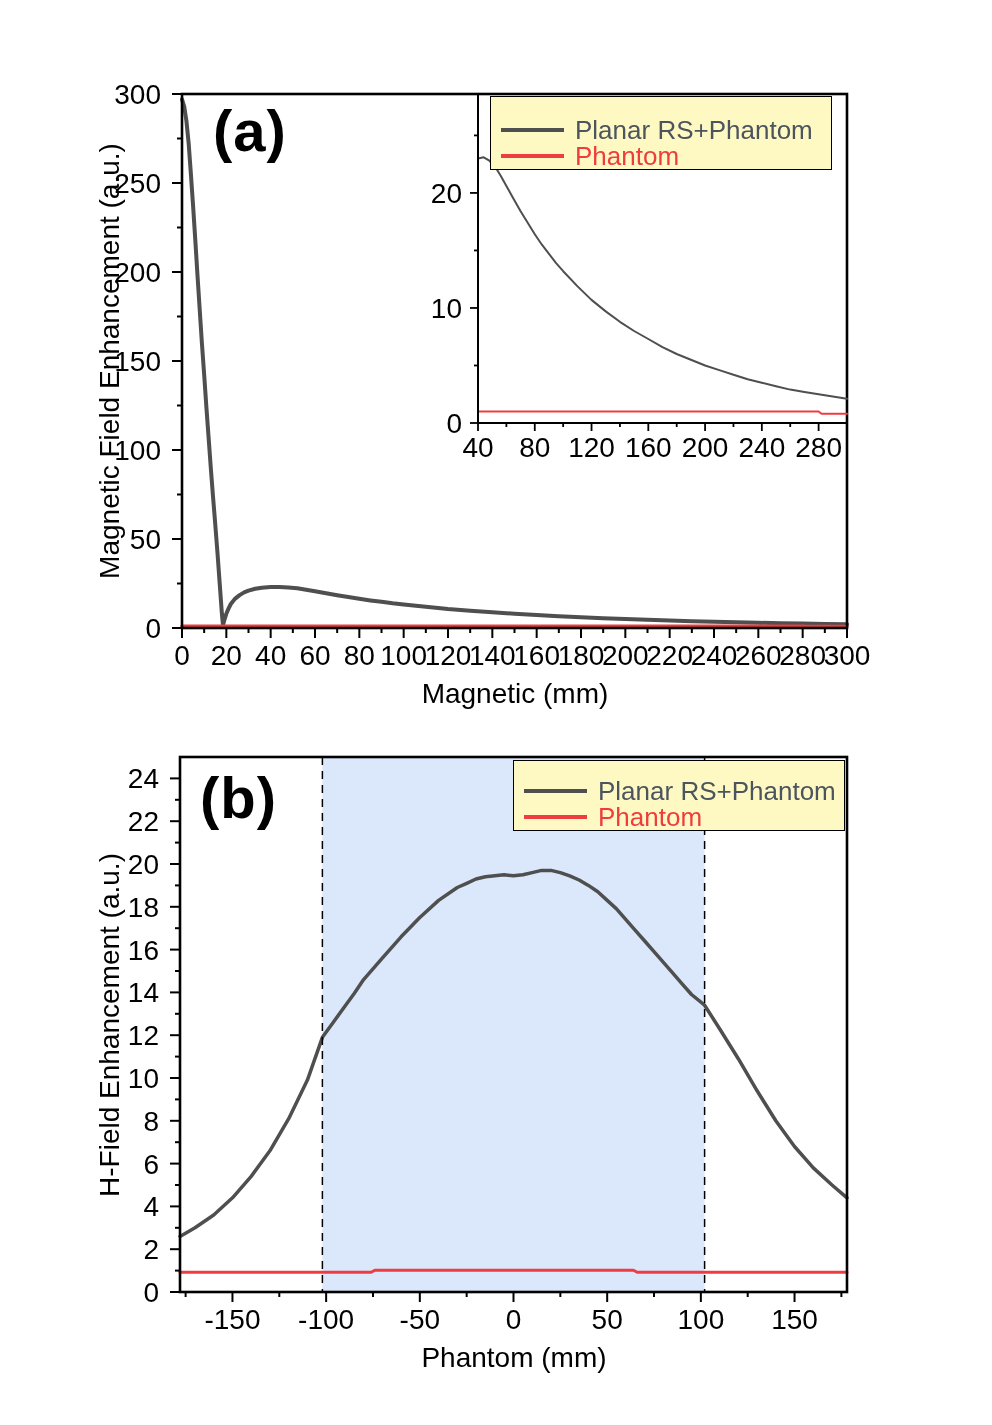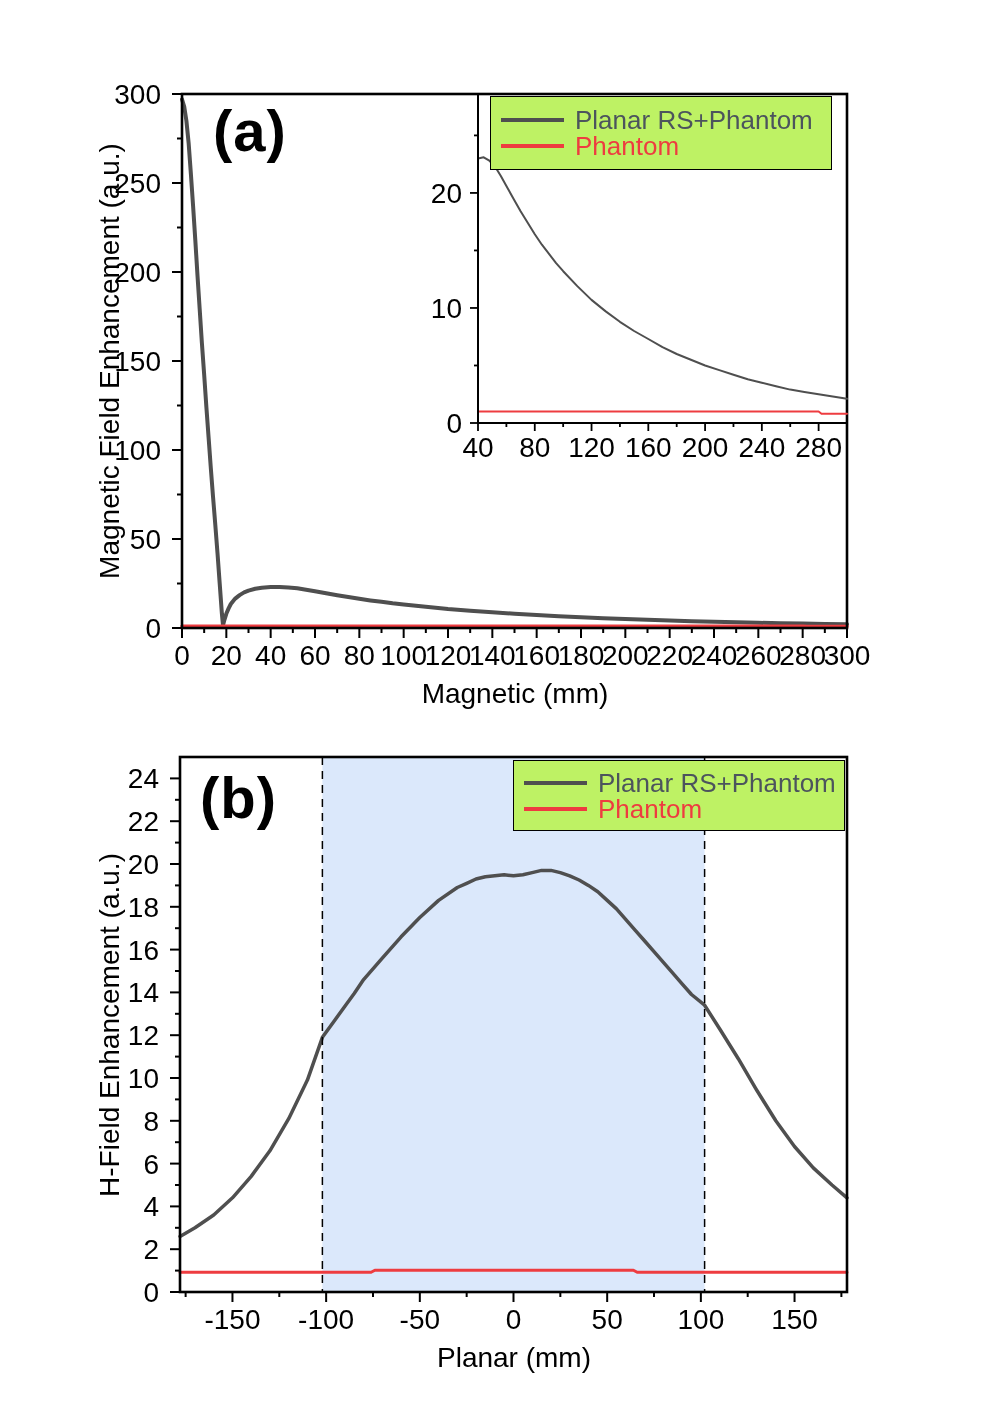--- a/index.html
+++ b/index.html
@@ -3,22 +3,22 @@
 <meta charset="utf-8">
 <style>
   html,body{margin:0;padding:0;background:#fff;}
   .figure{position:relative;width:992px;height:1425px;background:#ffffff;
           font-family:"Liberation Sans",sans-serif;color:#000;overflow:hidden;}
   #canvas{position:absolute;left:0;top:0;z-index:1;}
   .axis-title{position:absolute;font-size:28px;white-space:nowrap;z-index:3;}
   .x-title{transform:translateX(-50%);}
   .y-title{transform:translate(-50%,-50%) rotate(-90deg);}
   .panel-label{position:absolute;font-size:58px;font-weight:600;z-index:3;letter-spacing:1px;}
-  .legend{position:absolute;background:#bef264;border:1.6px solid #000;box-sizing:border-box;
-          display:flex;flex-direction:column;justify-content:center;z-index:5;}
+  .legend{position:absolute;background:#fef9c3;border:1.6px solid #000;box-sizing:border-box;
+          display:flex;flex-direction:column;justify-content:flex-end;z-index:5;}
   .legend-row{display:flex;align-items:center;gap:11px;padding-left:10px;}
   .swatch{width:63px;height:4px;flex:none;}
   .legend-label{font-size:26px;line-height:1;white-space:nowrap;}
 </style>
 </head>
 <body>
 
 <div class="figure">
 
   <svg id="canvas" width="992" height="1425">
@@ -202,21 +202,21 @@
       <span class="swatch" style="background: rgb(79, 79, 79);"></span>
       <span class="legend-label" style="color: rgb(76, 84, 93);">Planar RS+Phantom</span>
     </div>
     <div class="legend-row">
       <span class="swatch" style="background: rgb(238, 60, 64);"></span>
       <span class="legend-label" style="color: rgb(238, 60, 64);">Phantom</span>
     </div>
   </div>
 
   <div class="panel-label" style="left:200px;top:764px;">(b)</div>
-  <div class="axis-title x-title" style="left:514px;top:1342px;">Planar (mm)</div>
+  <div class="axis-title x-title" style="left:514px;top:1342px;">Phantom (mm)</div>
   <div class="axis-title y-title" style="left:110px;top:1025px;">H-Field Enhancement (a.u.)</div>
 
   <div class="legend" style="left:513px;top:760px;width:332px;height:71px;">
     <div class="legend-row">
       <span class="swatch" style="background: rgb(79, 79, 79);"></span>
       <span class="legend-label" style="color: rgb(76, 84, 93);">Planar RS+Phantom</span>
     </div>
     <div class="legend-row">
       <span class="swatch" style="background: rgb(238, 60, 64);"></span>
       <span class="legend-label" style="color: rgb(238, 60, 64);">Phantom</span>

